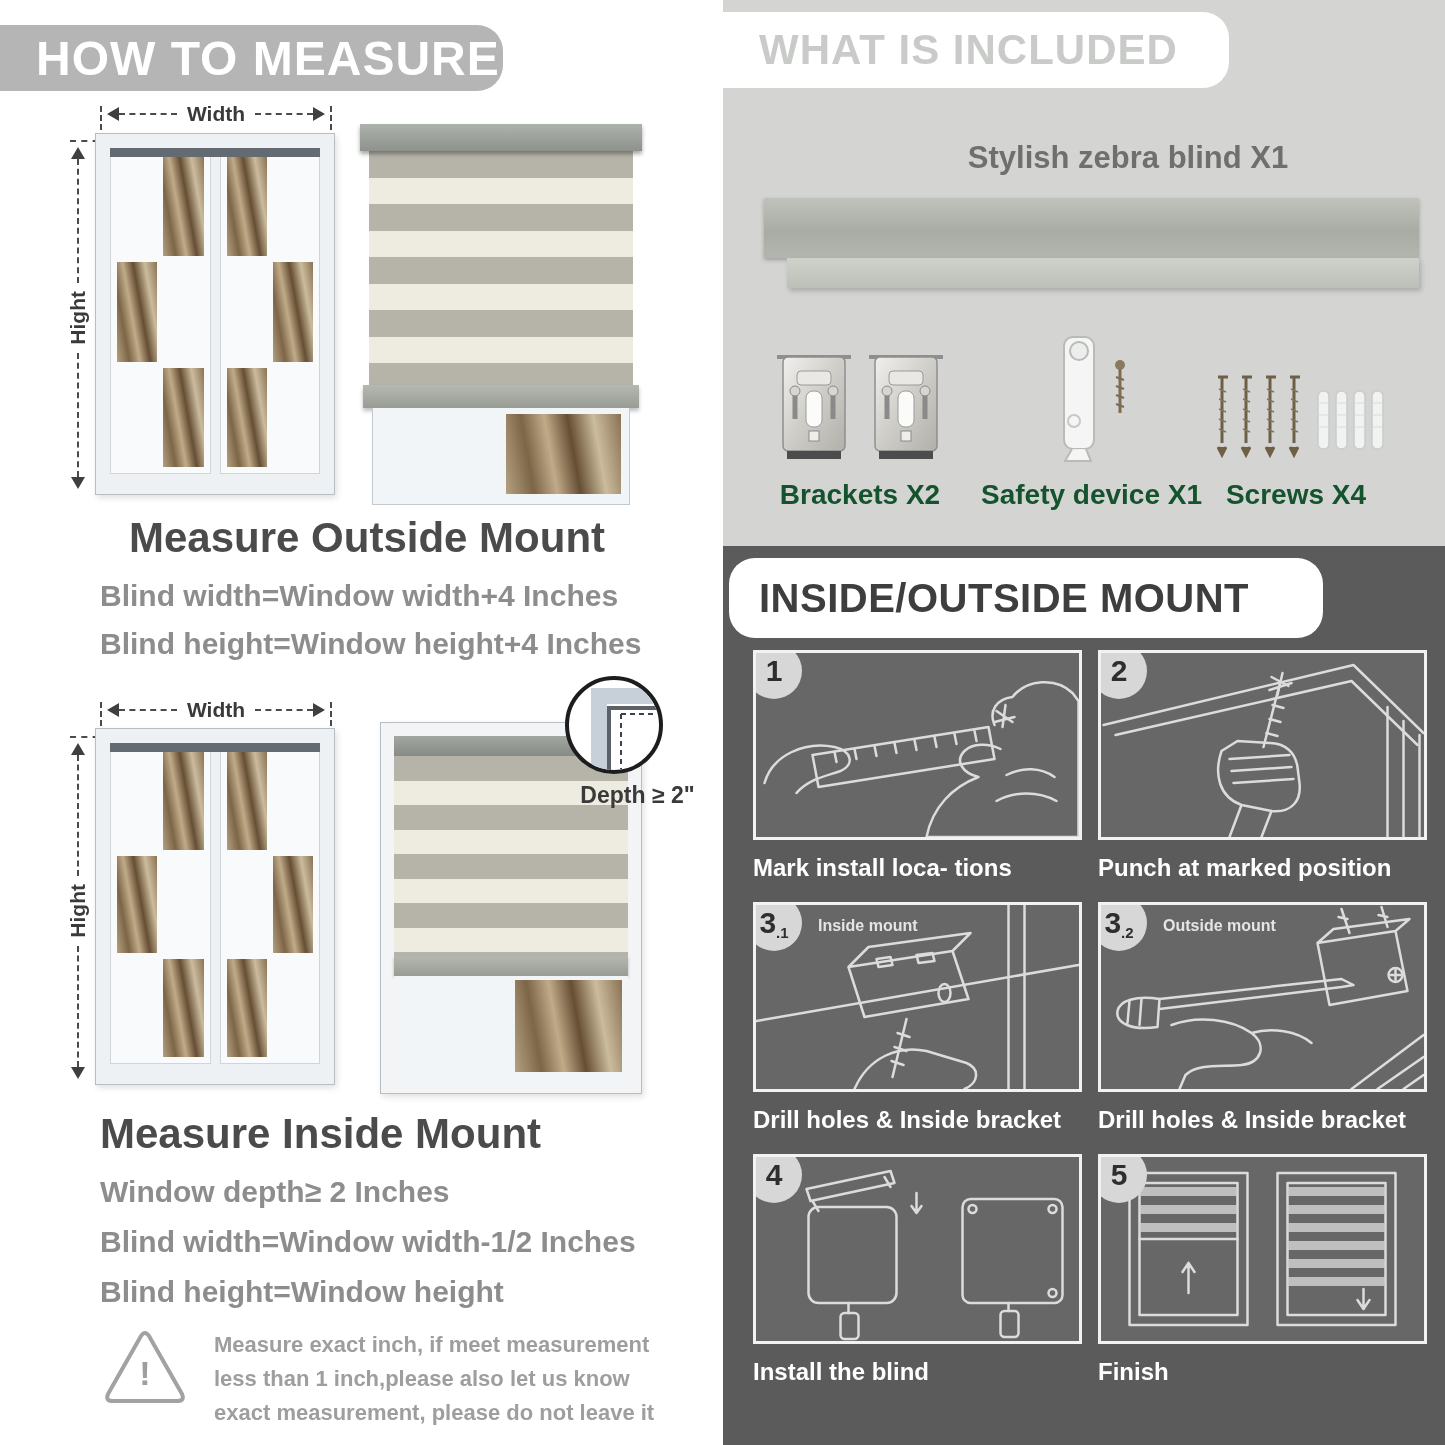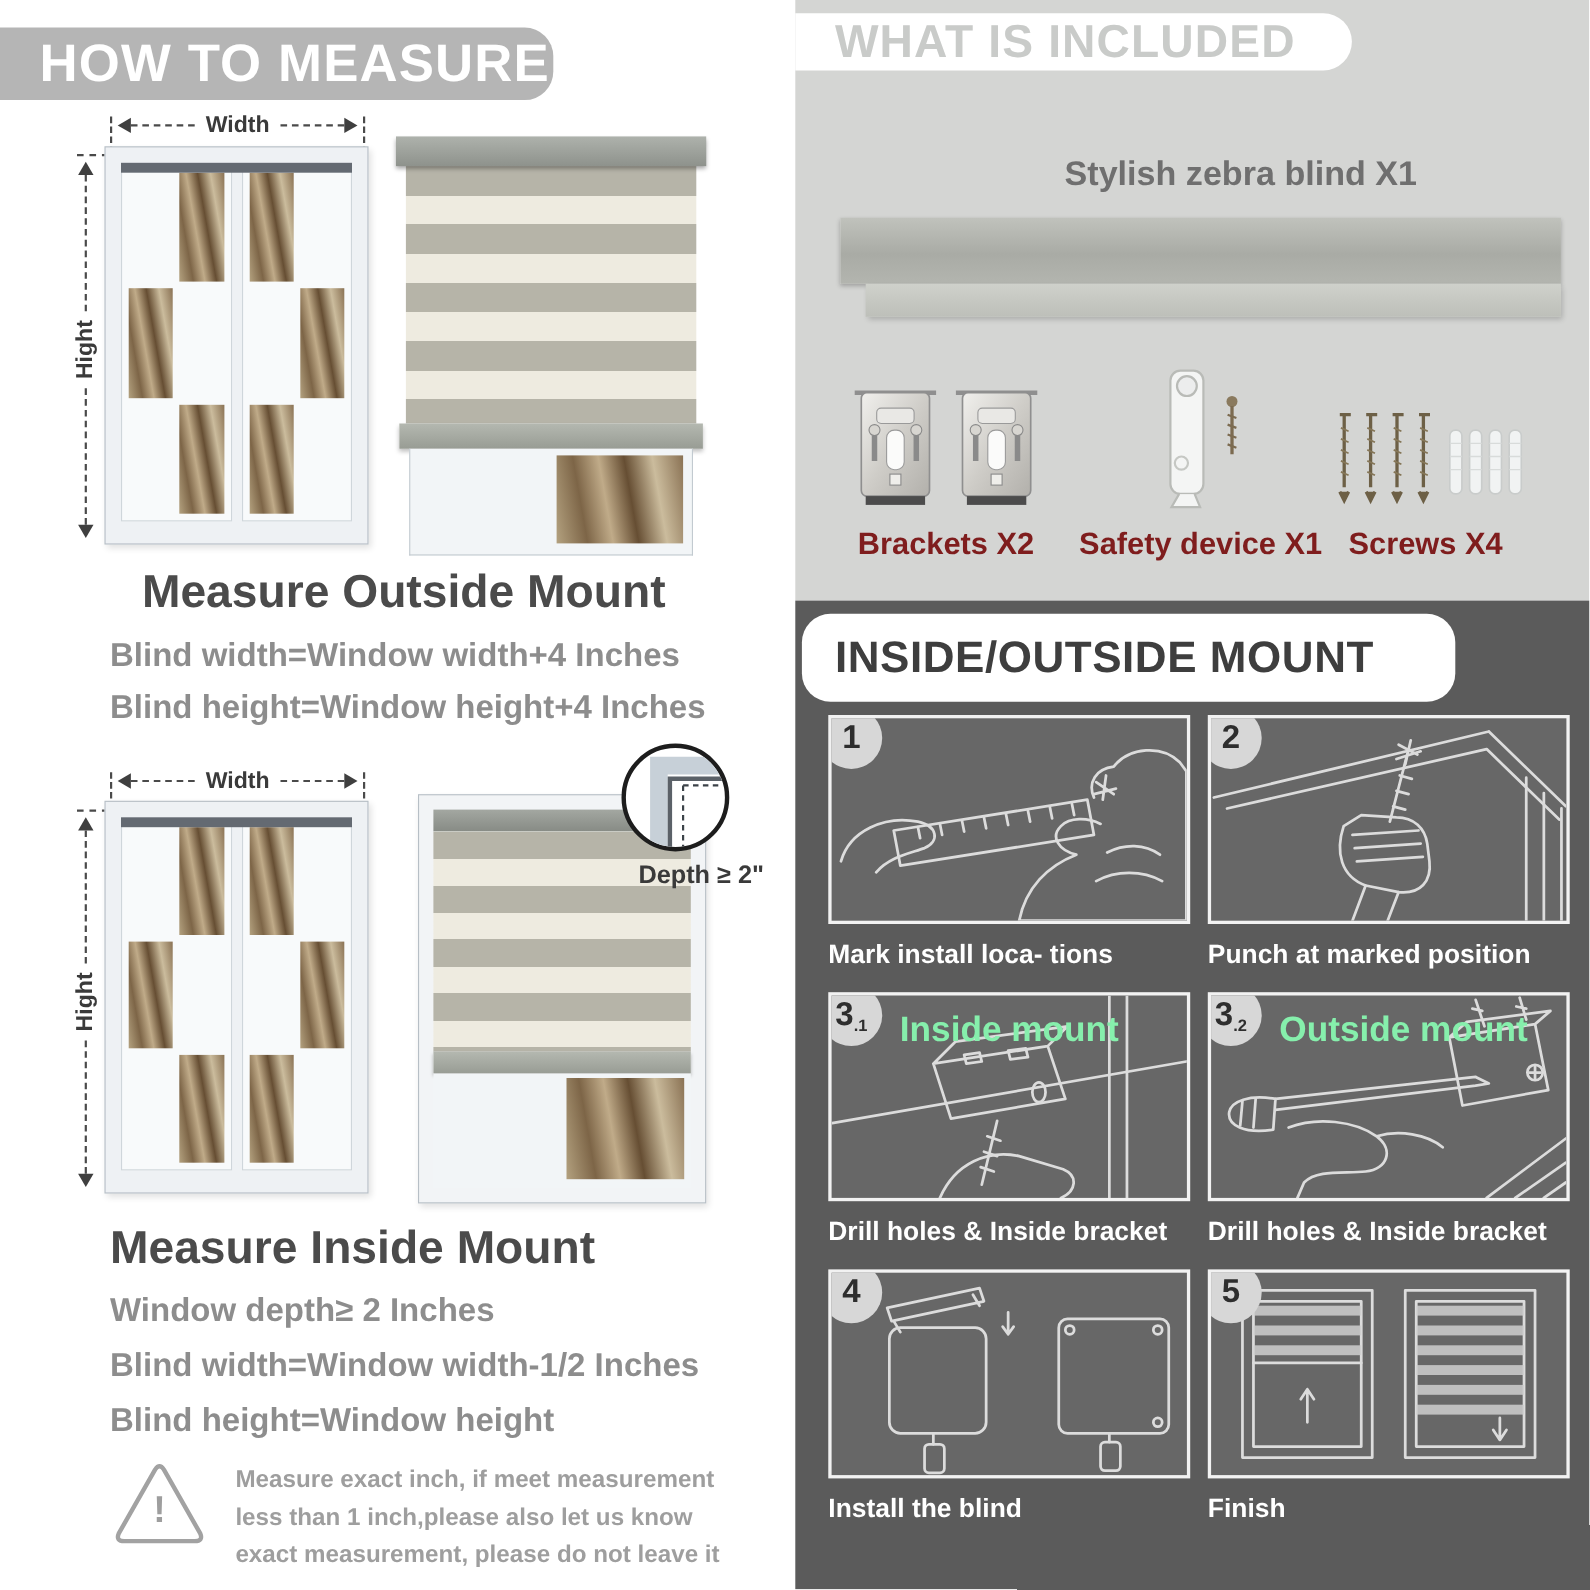--- a/index.html
+++ b/index.html
@@ -68,47 +68,47 @@
   .formula{position:absolute;font-size:30px;font-weight:bold;color:#8d8d8d;line-height:48px;white-space:nowrap;}
 
   .warning{position:absolute;display:flex;gap:26px;align-items:flex-start;}
   .warn-text{font-size:22px;font-weight:bold;color:#9e9e9e;line-height:34px;width:445px;}
   .warn-tri{position:relative;width:86px;height:84px;flex:0 0 auto;}
   .warn-mark{position:absolute;left:0;top:26px;width:86px;text-align:center;
     font-size:34px;font-weight:bold;color:#9e9e9e;}
 
   
   .included{position:absolute;left:723px;top:0;width:722px;height:546px;background:#d4d5d3;}
-  .pill-included{position:absolute;left:0;top:12px;width:506px;height:52px;background:#ffffff;
+  .pill-included{position:absolute;left:0;top:12px;width:506px;height:76px;background:#ffffff;
     border-radius:0 26px 26px 0;display:flex;align-items:center;padding-left:36px;box-sizing:border-box;
     font-size:42px;font-weight:bold;color:#c9cbc9;letter-spacing:1px;}
   .product-label{position:absolute;left:0;top:140px;width:100%;text-align:center;
     font-size:31px;font-weight:bold;color:#6f6f6f;margin-left:44px;}
   .rail1{position:absolute;left:41px;top:198px;width:655px;height:60px;
     background:linear-gradient(180deg,#c0c2bc,#a9aba5 55%,#b3b5af);box-shadow:0 2px 4px rgba(0,0,0,0.25);}
   .rail2{position:absolute;left:64px;top:258px;width:632px;height:30px;
     background:linear-gradient(180deg,#cfd1cb,#bdbfb9);box-shadow:2px 3px 5px rgba(0,0,0,0.2);}
   .inc-item{position:absolute;top:330px;text-align:center;}
   .inc-art{height:135px;display:flex;align-items:flex-end;justify-content:center;gap:14px;}
-  .inc-label{margin-top:14px;font-size:28px;font-weight:bold;color:#7f1d1d;white-space:nowrap;}
+  .inc-label{margin-top:14px;font-size:28px;font-weight:bold;color:#14532d;white-space:nowrap;}
 
   .mount{position:absolute;left:723px;top:546px;width:828px;height:899px;background:#5b5b5b;}
   .pill-mount{position:absolute;left:6px;top:12px;width:594px;height:80px;background:#ffffff;
     border-radius:26px;display:flex;align-items:center;padding-left:30px;box-sizing:border-box;
     font-size:40px;font-weight:bold;color:#3e3e3e;letter-spacing:0.5px;}
   .steps{position:absolute;left:30px;top:104px;width:674px;display:grid;
     grid-template-columns:1fr 1fr;column-gap:16px;row-gap:20px;}
   .step-panel{position:relative;height:190px;background:#676767;border:3px solid #f2f2f2;
     box-sizing:border-box;overflow:hidden;}
   .step-caption{margin-top:14px;height:28px;font-size:24px;font-weight:bold;color:#ffffff;white-space:nowrap;}
   .badge{position:absolute;top:-10px;left:-10px;width:56px;height:56px;border-radius:50%;background:#d7d7d7;
     display:flex;align-items:center;justify-content:center;z-index:3;}
   .badge .b-num{font-size:30px;font-weight:bold;color:#2e2e2e;}
   .badge .b-sub{font-size:15px;font-weight:bold;color:#2e2e2e;align-self:flex-end;margin-bottom:10px;}
-  .step-label{position:absolute;top:12px;left:62px;font-size:32px;font-weight:bold;color:#86efac;z-index:3;}
+  .step-label{position:absolute;top:12px;left:62px;font-size:16px;font-weight:bold;color:#e5e5e5;z-index:3;}
   .step-art{position:absolute;inset:0;width:100%;height:100%;}
 </style>
 </head>
 <body>
 
 <div class="page">
 
   <div class="htm-header">HOW TO MEASURE</div>
 
   <div class="h-measure" style="left:100px;top:102px;width:232px;">

